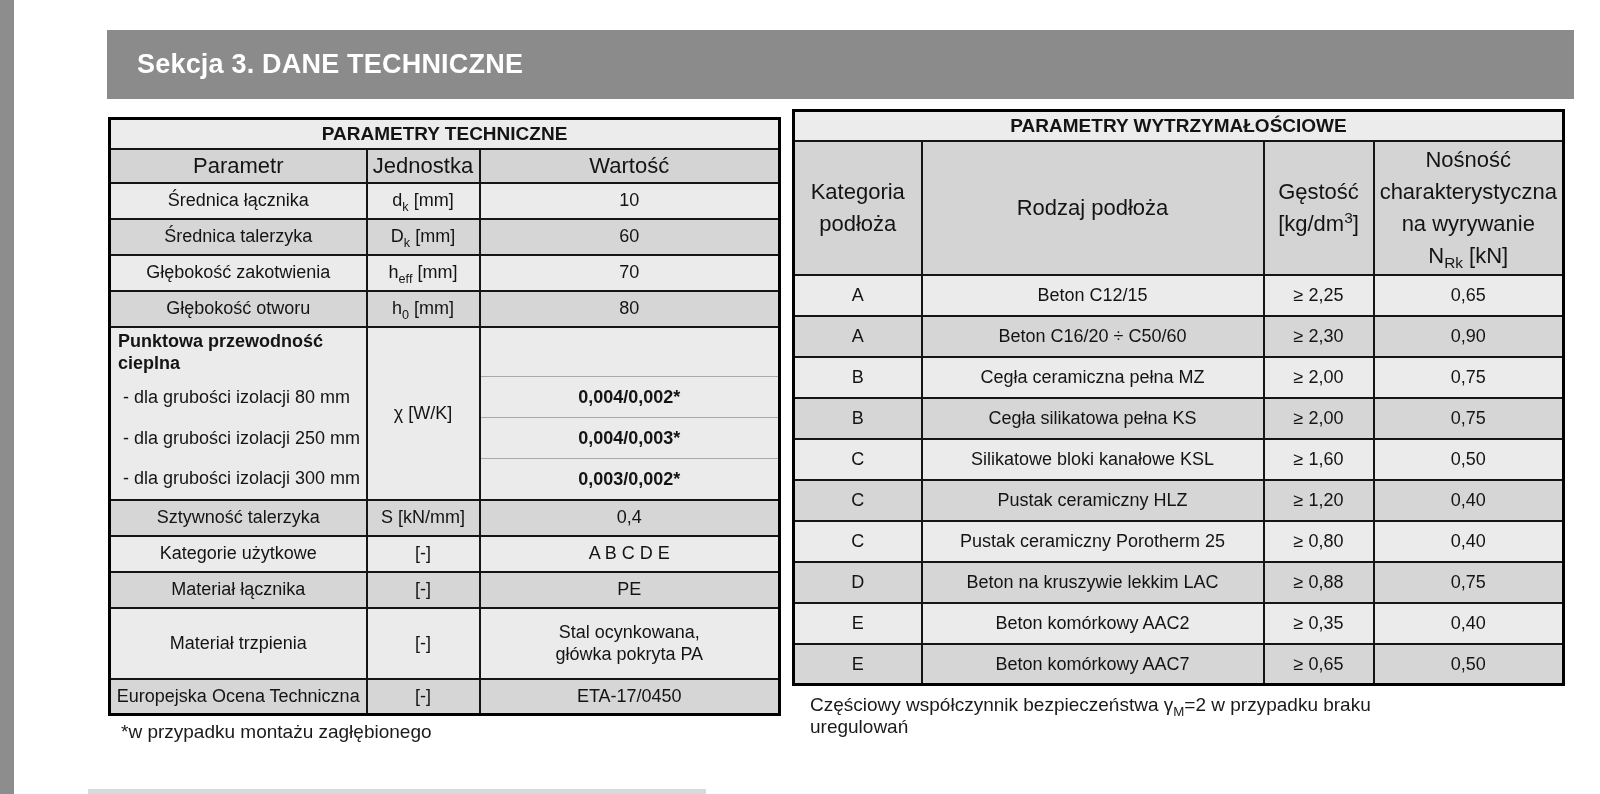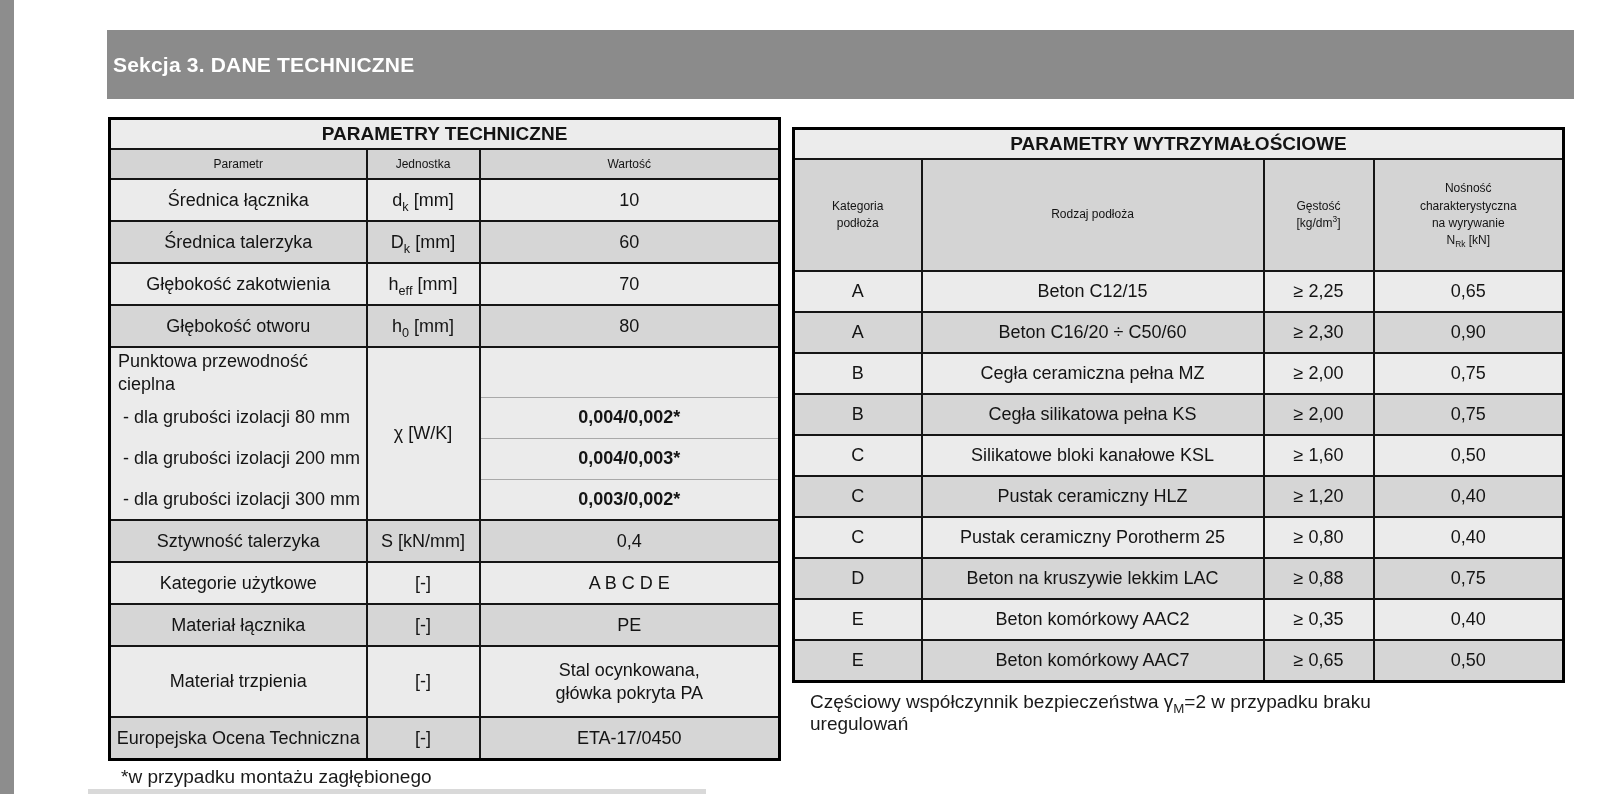--- a/index.html
+++ b/index.html
@@ -10,47 +10,47 @@
     color:#141414;
   }
   .side-strip{position:absolute;left:0;top:0;width:14px;height:794px;background:#8d8d8d;}
   .bottom-strip{position:absolute;left:88px;top:789px;width:618px;height:5px;background:#d9d9d9;}
 
   .section-bar{
     position:absolute;left:107px;top:30px;width:1467px;height:69px;
     background:#8b8b8b;display:flex;align-items:center;
   }
   .section-bar .sec-title{
-    color:#ffffff;font-weight:bold;font-size:21px;padding-left:6px;letter-spacing:0.2px;
+    color:#ffffff;font-weight:bold;font-size:27px;padding-left:30px;letter-spacing:0.2px;
   }
 
   .col-left{position:absolute;left:108px;top:117px;width:670px;}
-  .col-right{position:absolute;left:792px;top:127px;width:680px;}
+  .col-right{position:absolute;left:792px;top:109px;width:680px;}
 
   table{border-collapse:collapse;table-layout:fixed;width:100%;background:#b91c1c;}
   table{border:3px solid #000;}
   td{border:2px solid #151515;text-align:center;vertical-align:middle;
      font-size:18px;line-height:1.25;padding:2px 4px;overflow:hidden;}
 
   .tbl-title{background:#ececec;font-weight:bold;font-size:19px;height:24px;}
-  tr.head-row td{background:#d4d4d4;font-size:12px;margin-top:40px;}
+  tr.head-row td{background:#d4d4d4;font-size:22px;margin-top:40px;}
   #right-table tr.head-row td{height:106px;line-height:1.45;}
   #left-table  tr.head-row td{height:24px;}
 
   tr.row-light td{background:#ebebeb;}
   tr.row-dark  td{background:#d6d6d6;}
 
-  #left-table tr.data-row{height:42px;}
+  #left-table tr.data-row{height:36px;}
   #left-table tr.data-row.tall{height:71px;}
   #left-table tr.group-row{height:41px;}
   #right-table tr.data-row{height:41px;}
 
   
   td.gp-head,td.gp-item{text-align:left;}
-  td.gp-head{padding-left:7px;}
+  td.gp-head{padding-left:7px;font-weight:bold;}
   td.gp-item{padding-left:12px;border-top:hidden;}
   td.gv{border-top:1px solid #a9a9a9;border-bottom:none;font-weight:bold;}
   td.gv-first{border-bottom:none;}
 
   sub{font-size:70%;line-height:0;}
   sup{font-size:70%;line-height:0;}
 
   .footnote{font-size:19px;color:#1a1a1a;}
   .footnote-left{margin:5px 0 0 13px;}
   .footnote-right{margin:8px 0 0 18px;}
@@ -103,21 +103,21 @@
         <tr class="group-row row-light">
           <td class="gp-head">Punktowa przewodność cieplna</td>
           <td rowspan="4">χ [W/K]</td>
           <td class="gv-first"></td>
         </tr>
         <tr class="group-row row-light">
           <td class="gp-item">- dla grubości izolacji 80 mm</td>
           <td class="gv">0,004/0,002*</td>
         </tr>
         <tr class="group-row row-light">
-          <td class="gp-item">- dla grubości izolacji 200 mm</td>
+          <td class="gp-item">- dla grubości izolacji 250 mm</td>
           <td class="gv">0,004/0,003*</td>
         </tr>
         <tr class="group-row row-light">
           <td class="gp-item">- dla grubości izolacji 300 mm</td>
           <td class="gv">0,003/0,002*</td>
         </tr>
         <tr class="data-row row-dark">
           <td>Sztywność talerzyka</td>
           <td>S [kN/mm]</td>
           <td>0,4</td>

